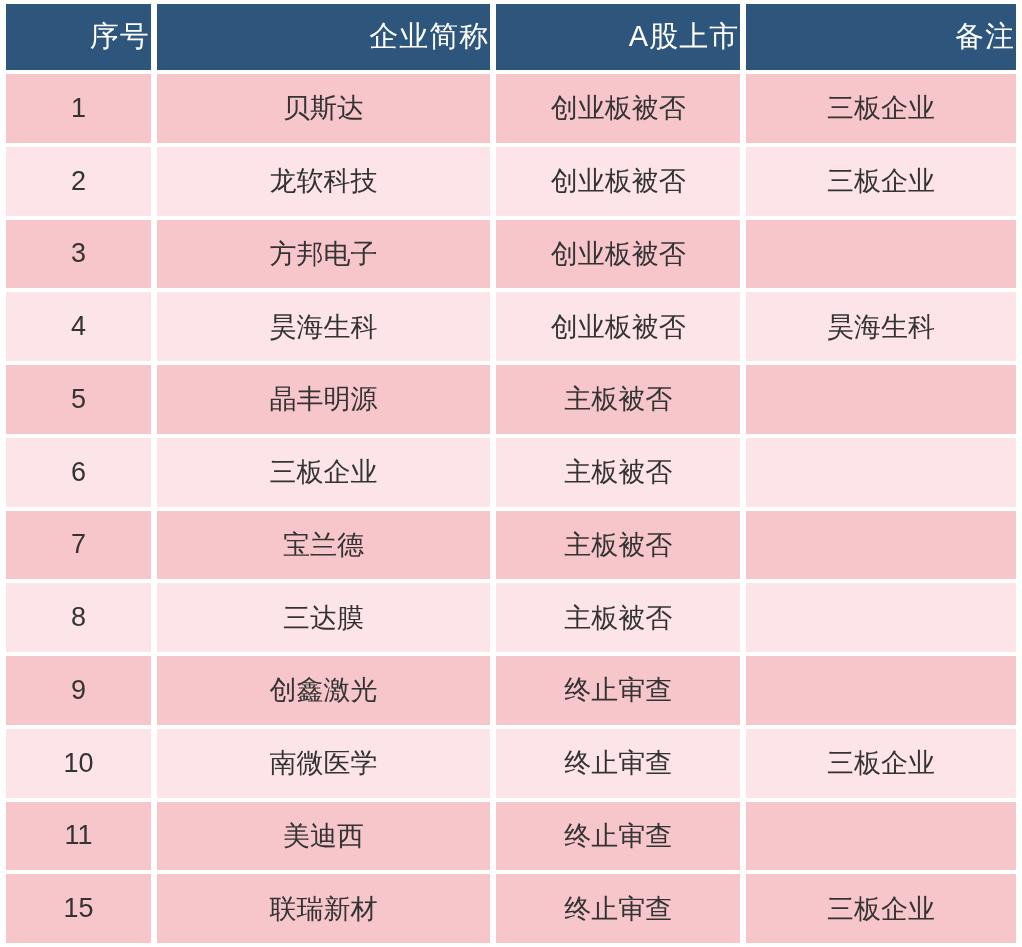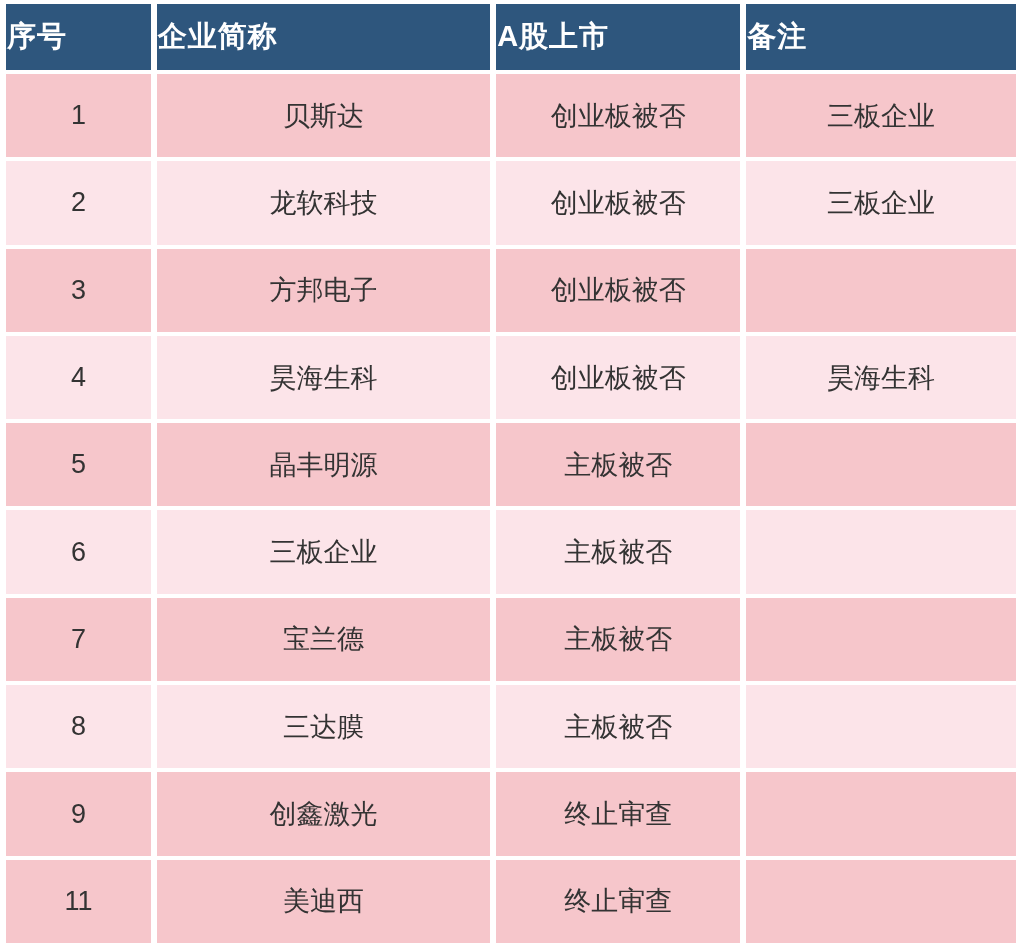--- a/index.html
+++ b/index.html
@@ -30,23 +30,23 @@
     font-family:"Liberation Sans","DejaVu Sans",sans-serif;
   }
   col.c-no{width:14.6%;}
   col.c-company{width:33.6%;}
   col.c-status{width:24.6%;}
   col.c-note{width:27.2%;}
   th{
     background:var(--header-bg);
     color:var(--header-text);
     font-size:29px;
-    font-weight:bold;
+    font-weight:normal;
     height:64px;
-    text-align:left;
+    text-align:right;
     vertical-align:middle;
     letter-spacing:1px;
   }
   td{
     font-size:27px;
     color:var(--body-text);
     text-align:center;
     vertical-align:middle;
   }
   tr.odd td{background:var(--row-odd-bg);}
@@ -119,21 +119,33 @@
           <td>三达膜</td>
           <td>主板被否</td>
           <td></td>
         </tr>
         <tr class="odd">
           <td>9</td>
           <td>创鑫激光</td>
           <td>终止审查</td>
           <td></td>
         </tr>
+        <tr class="even">
+          <td>10</td>
+          <td>南微医学</td>
+          <td>终止审查</td>
+          <td>三板企业</td>
+        </tr>
         <tr class="odd">
           <td>11</td>
           <td>美迪西</td>
           <td>终止审查</td>
           <td></td>
         </tr>
+        <tr class="odd">
+          <td>15</td>
+          <td>联瑞新材</td>
+          <td>终止审查</td>
+          <td>三板企业</td>
+        </tr>
       </tbody>
   </table>
 </div>
 
 </body></html>

